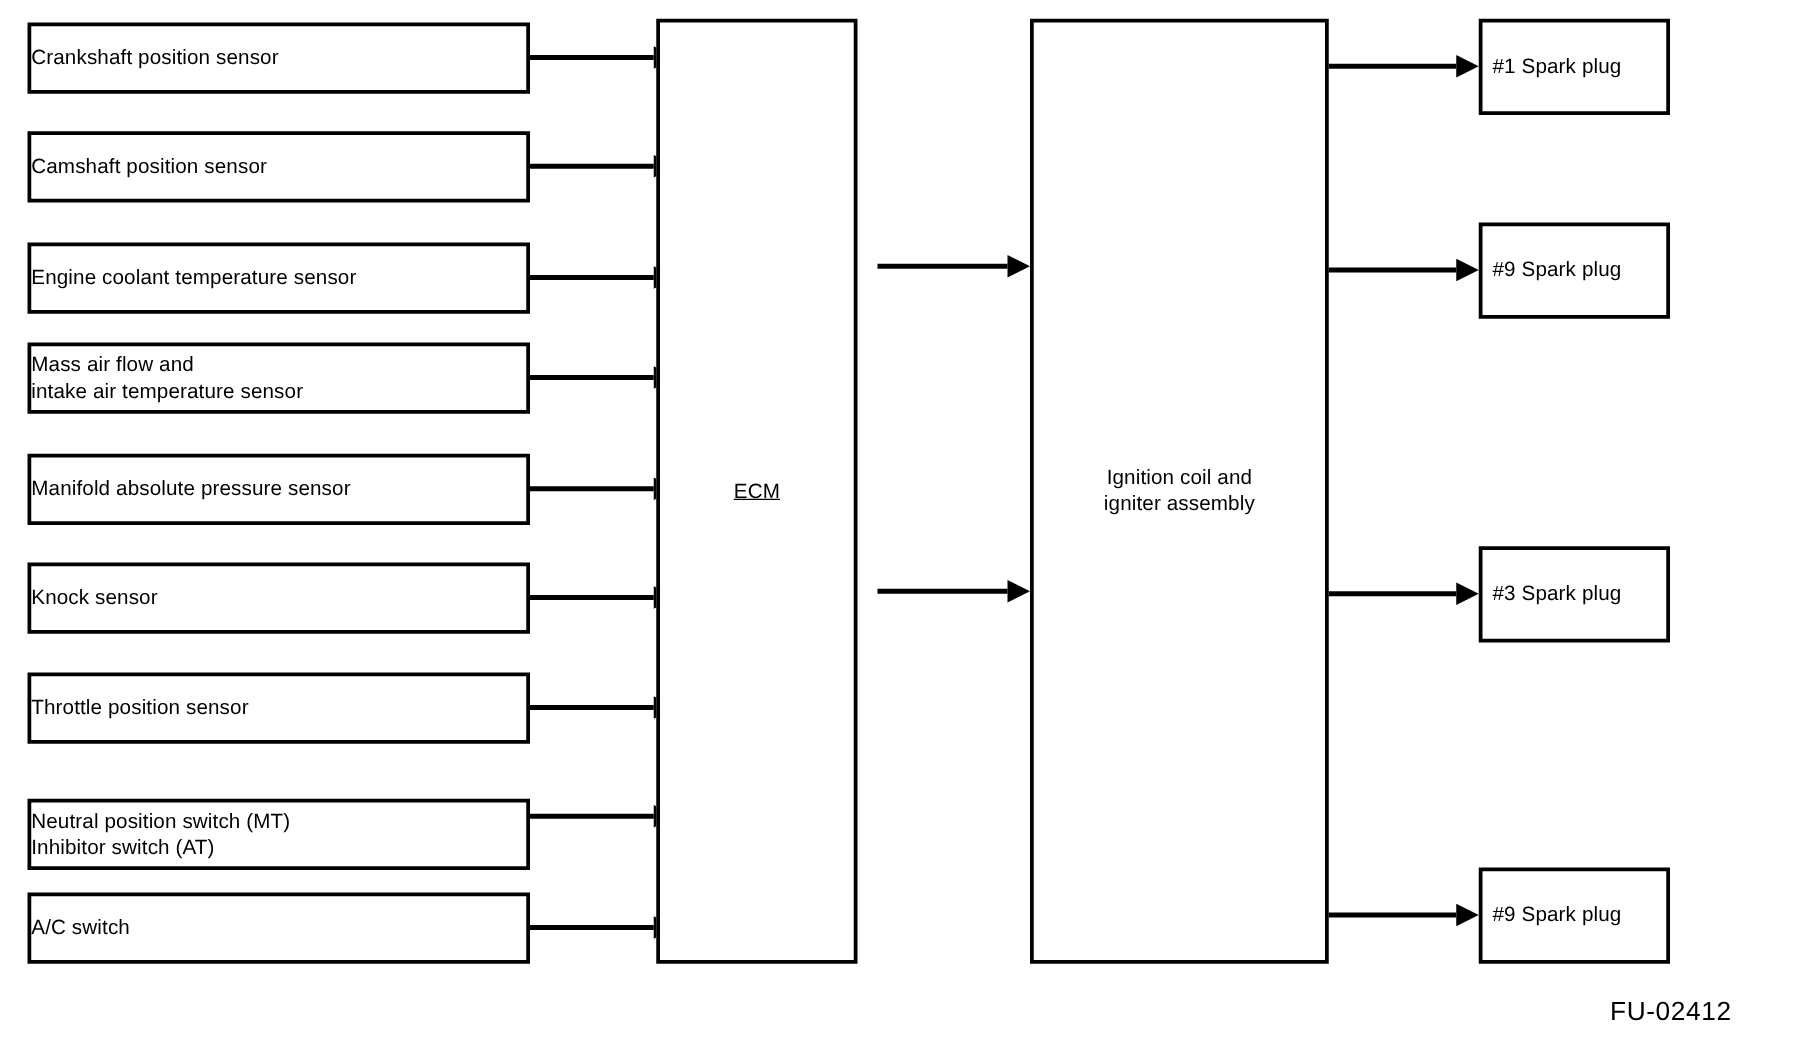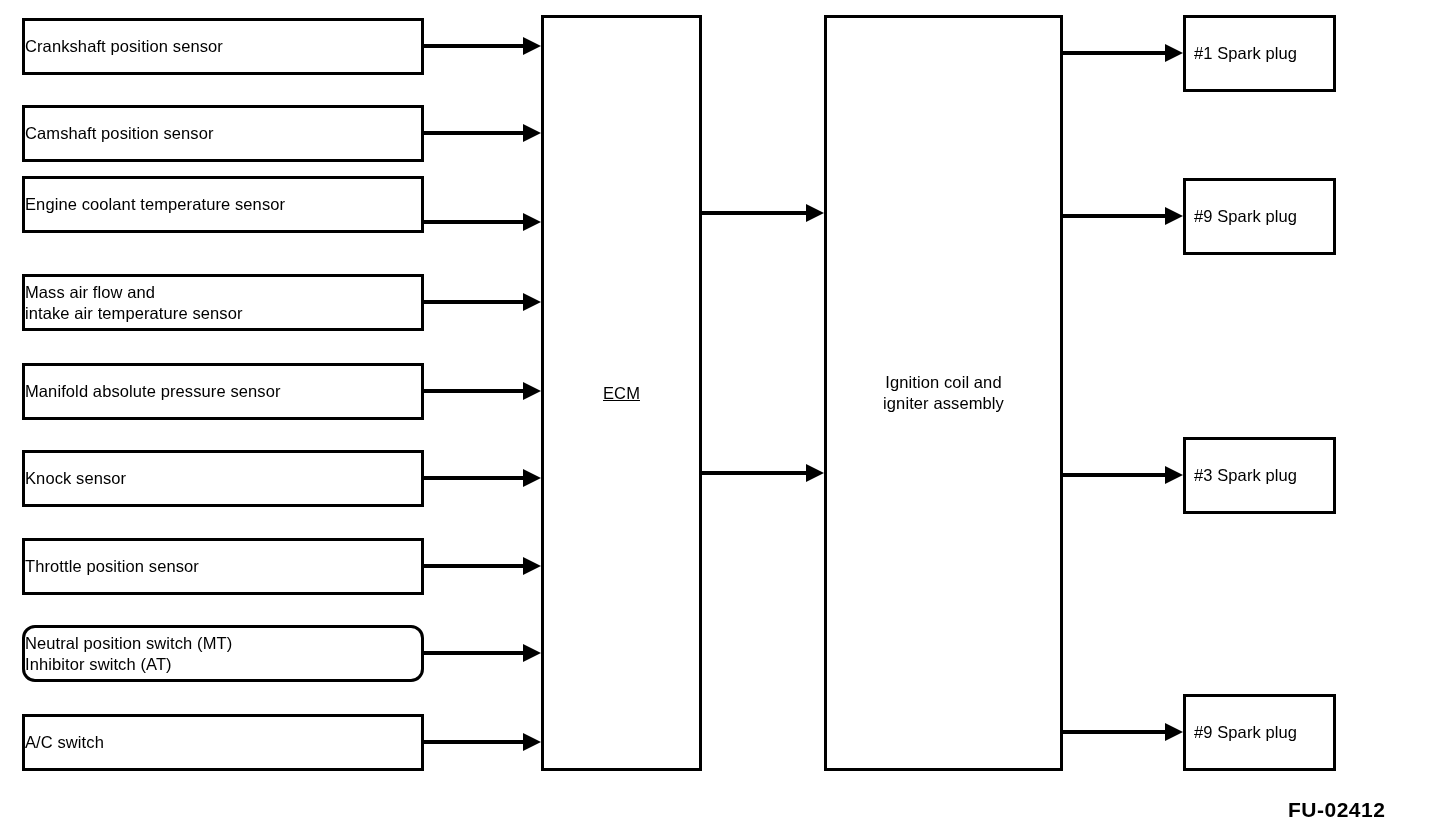--- a/index.html
+++ b/index.html
@@ -72,21 +72,21 @@
     position: absolute;
     width: 0;
     height: 0;
     border-top: 9px solid transparent;
     border-bottom: 9px solid transparent;
     border-left: 18px solid #000000;
   }
   .figure-code {
     position: absolute;
     font-size: 21px;
-    font-weight: bold;
+    font-weight: normal;
     letter-spacing: 0.5px;
     color: #000000;
     white-space: nowrap;
   }
 </style>
 </head>
 <body>
 
 <div id="diagram">
 
@@ -95,21 +95,21 @@
   </div>
   <div class="connector" style="left:424px; top:44px; width:99px;"></div>
   <div class="arrowhead" style="left:523px; top:37px;"></div>
 
   <div class="node sensor-node" style="top:105px;">
     <span class="node-label">Camshaft position sensor</span>
   </div>
   <div class="connector" style="left:424px; top:131px; width:99px;"></div>
   <div class="arrowhead" style="left:523px; top:124px;"></div>
 
-  <div class="node sensor-node" style="top:176px;">
+  <div class="node sensor-node" style="top:194px;">
     <span class="node-label">Engine coolant temperature sensor</span>
   </div>
   <div class="connector" style="left:424px; top:220px; width:99px;"></div>
   <div class="arrowhead" style="left:523px; top:213px;"></div>
 
   <div class="node sensor-node" style="top:274px;">
     <span class="node-label">Mass air flow and
 intake air temperature sensor</span>
   </div>
   <div class="connector" style="left:424px; top:300px; width:99px;"></div>
@@ -126,34 +126,34 @@
   </div>
   <div class="connector" style="left:424px; top:476px; width:99px;"></div>
   <div class="arrowhead" style="left:523px; top:469px;"></div>
 
   <div class="node sensor-node" style="top:538px;">
     <span class="node-label">Throttle position sensor</span>
   </div>
   <div class="connector" style="left:424px; top:564px; width:99px;"></div>
   <div class="arrowhead" style="left:523px; top:557px;"></div>
 
-  <div class="node sensor-node" style="top:625px;border-radius:13px;">
+  <div class="node sensor-node" style="top:639px;">
     <span class="node-label">Neutral position switch (MT)
 Inhibitor switch (AT)</span>
   </div>
   <div class="connector" style="left:424px; top:651px; width:99px;"></div>
   <div class="arrowhead" style="left:523px; top:644px;"></div>
 
   <div class="node sensor-node" style="top:714px;">
     <span class="node-label">A/C switch</span>
   </div>
   <div class="connector" style="left:424px; top:740px; width:99px;"></div>
   <div class="arrowhead" style="left:523px; top:733px;"></div>
 
-  <div class="node tall-node" style="left:541px; top:15px; width:161px; height:756px;text-decoration:underline;">
+  <div class="node tall-node" style="left:525px; top:15px; width:161px; height:756px;text-decoration:underline;">
     <span class="node-label">ECM</span>
   </div>
 
   <div class="connector" style="left:702px; top:211px; width:104px;"></div>
   <div class="arrowhead" style="left:806px; top:204px;"></div>
 
   <div class="connector" style="left:702px; top:471px; width:104px;"></div>
   <div class="arrowhead" style="left:806px; top:464px;"></div>
 
   <div class="node tall-node" style="left:824px; top:15px; width:239px; height:756px;">

